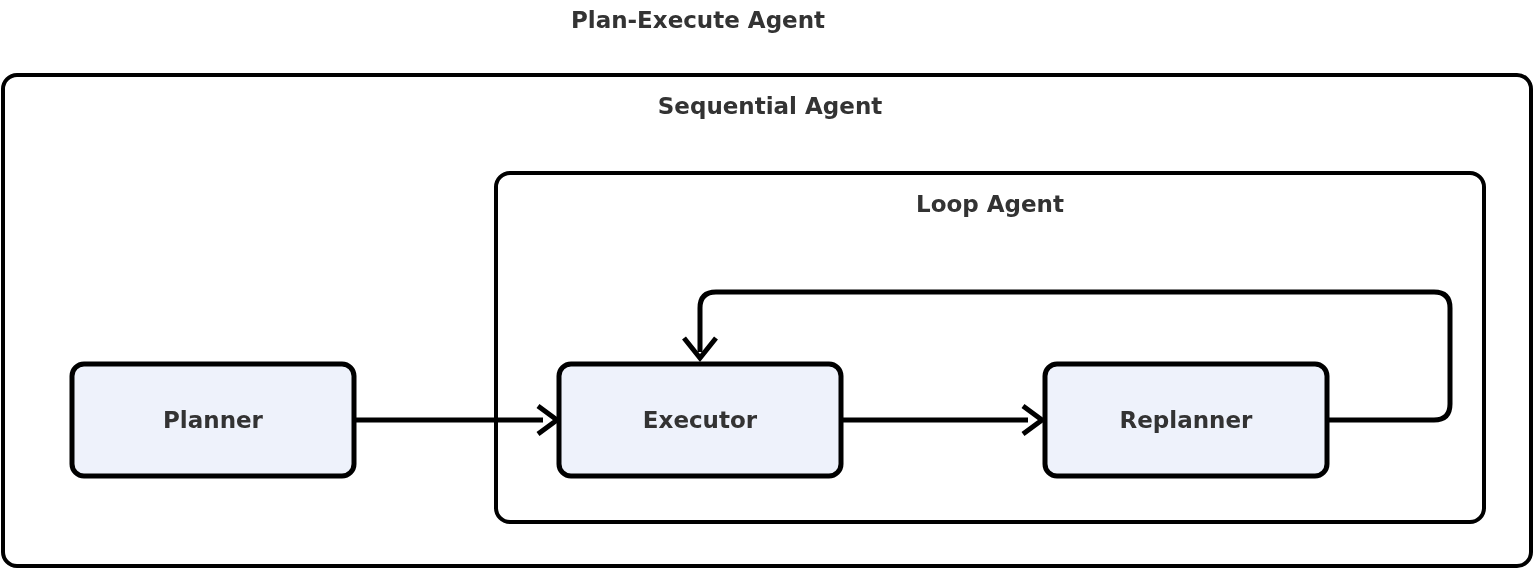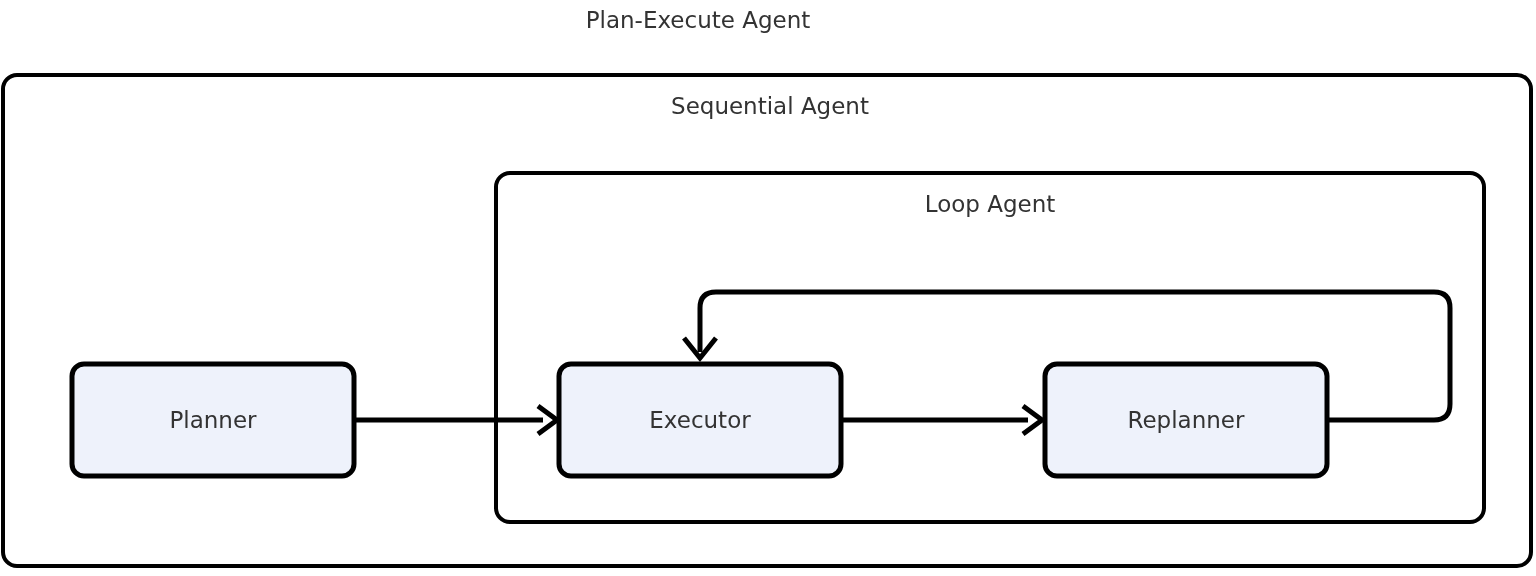--- a/index.html
+++ b/index.html
@@ -12,20 +12,21 @@
     width: 1536px;
     height: 576px;
     overflow: hidden;
     font-family: "DejaVu Sans", "Liberation Sans", sans-serif;
   }
   .canvas {
     position: relative;
     width: 1536px;
     height: 482px;
     background: #ffffff;
+    font-weight: bold;
   }
   svg.diagram {
     position: absolute;
     left: 0;
     top: 0;
     width: 1536px;
     height: 576px;
     display: block;
   }
   text {

